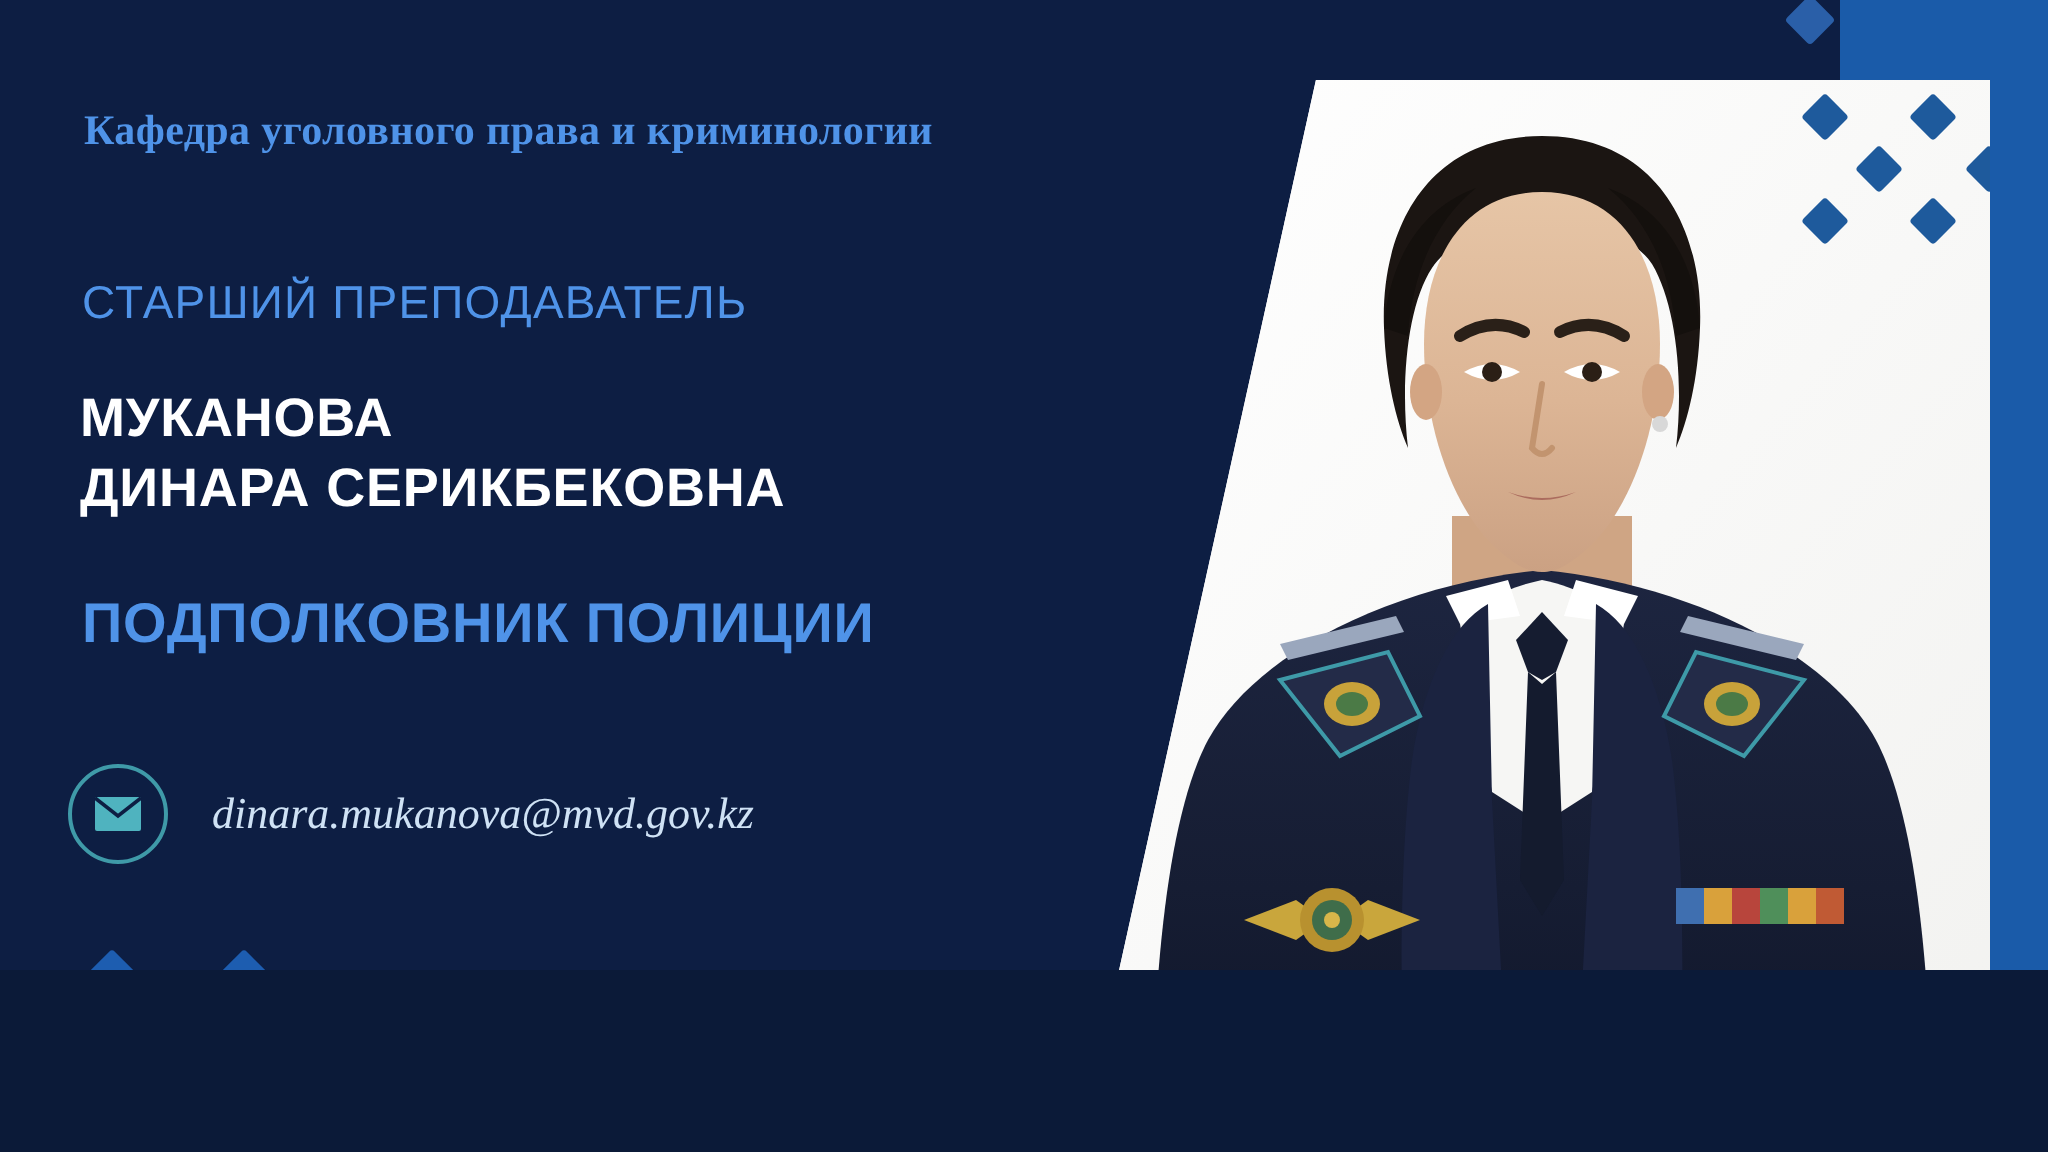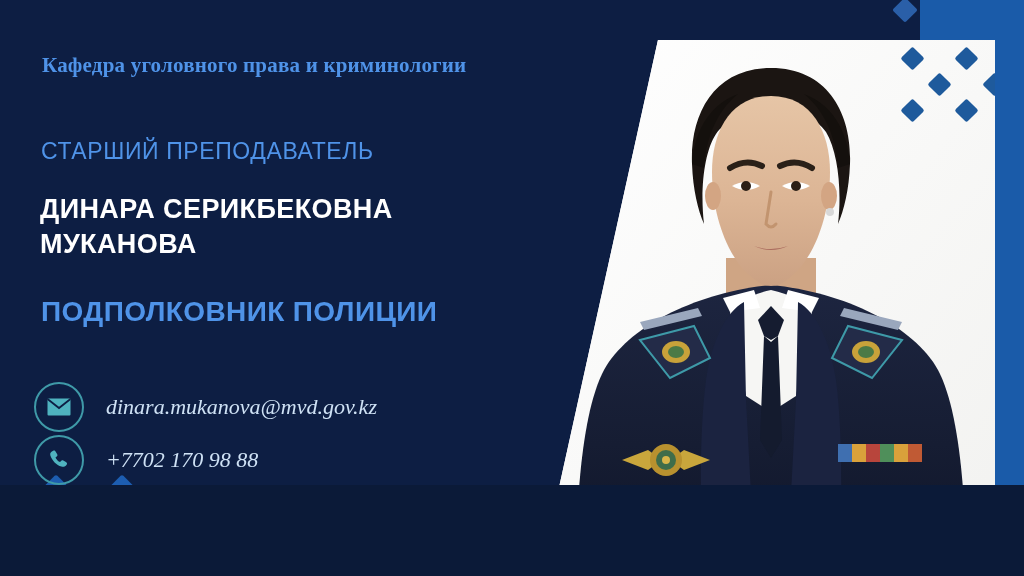--- a/index.html
+++ b/index.html
@@ -296,41 +296,30 @@
   <div class="bl-diamond" style="left:111px; top:479px;"></div>
   <div class="bl-diamond" style="left:12px;  top:512px;"></div>
   <div class="bl-diamond" style="left:78px;  top:514px;"></div>
   <div class="bl-diamond" style="left:45px;  top:546px;"></div>
   <div class="bl-diamond" style="left:111px; top:546px;"></div>
 
   <div class="dept-title">Кафедра уголовного права и криминологии</div>
   <div class="rank-label">СТАРШИЙ ПРЕПОДАВАТЕЛЬ</div>
 
   <div class="person-name">
+    <div>МУКАНОВА</div>
     <div>ДИНАРА СЕРИКБЕКОВНА</div>
-    <div>МУКАНОВА</div>
   </div>
 
   <div class="police-rank">ПОДПОЛКОВНИК ПОЛИЦИИ</div>
 
   <div class="contact-row email">
     <div class="contact-icon">
       <svg width="24" height="18" viewBox="0 0 24 18">
         <rect x="0.5" y="0.5" width="23" height="17" rx="1" fill="#4fb3bf"></rect>
         <path d="M0.5 1 L12 10 L23.5 1" stroke="#0d1e43" stroke-width="1.8" fill="none"></path>
       </svg>
     </div>
     <div class="contact-text">dinara.mukanova@mvd.gov.kz</div>
   </div>
 
-  <div class="contact-row phone">
-    <div class="contact-icon">
-      <svg width="24" height="24" viewBox="0 0 24 24">
-        <path d="M6.2 2.8c1-0.6 2 0 2.5 0.9l1.5 2.6c0.5 0.9 0.3 1.7-0.5 2.3l-1.2 0.9
-                 c0.5 1.7 2.9 4.1 4.6 4.6l0.9-1.2c0.6-0.8 1.4-1 2.3-0.5l2.6 1.5
-                 c0.9 0.5 1.5 1.5 0.9 2.5c-1.1 1.9-3.3 2.9-5.4 2.2
-                 C9.5 17.2 4.9 12.6 3.3 7.2C2.6 5.1 4.3 3.9 6.2 2.8Z" fill="#4fb3bf"></path>
-      </svg>
-    </div>
-    <div class="contact-text">+7702 170 98 88</div>
-  </div>
 
 </div>
 
 </body></html>

